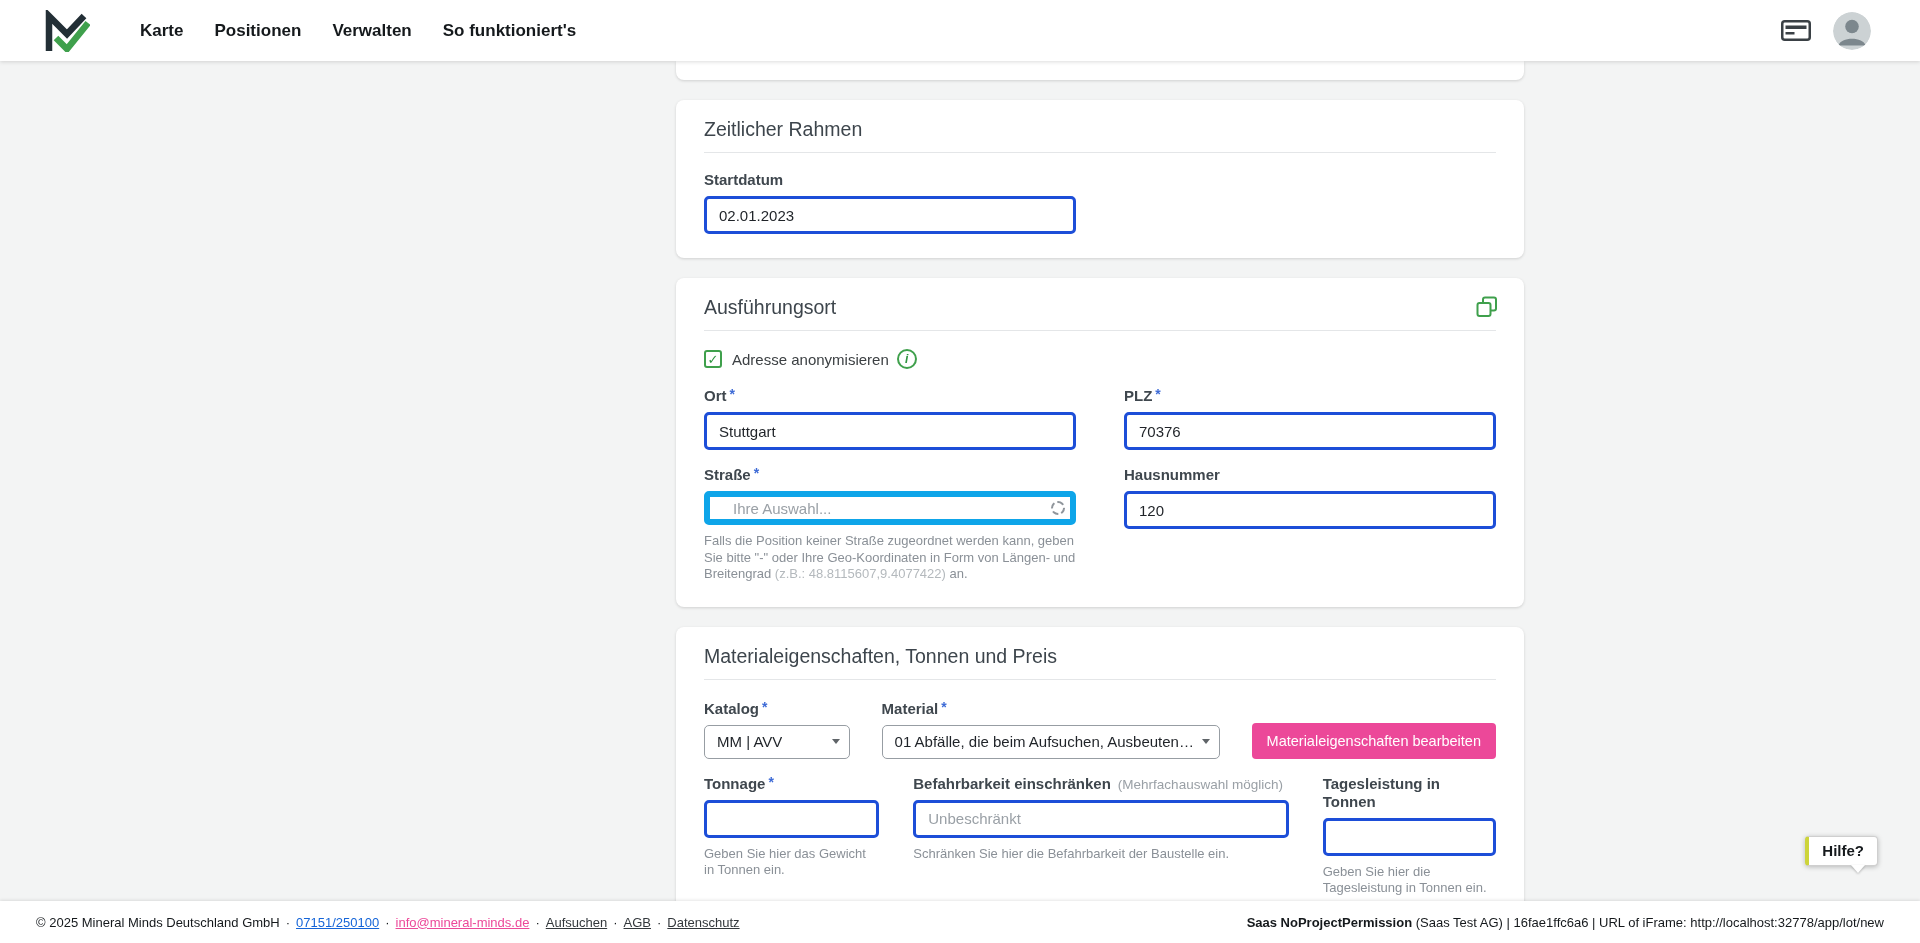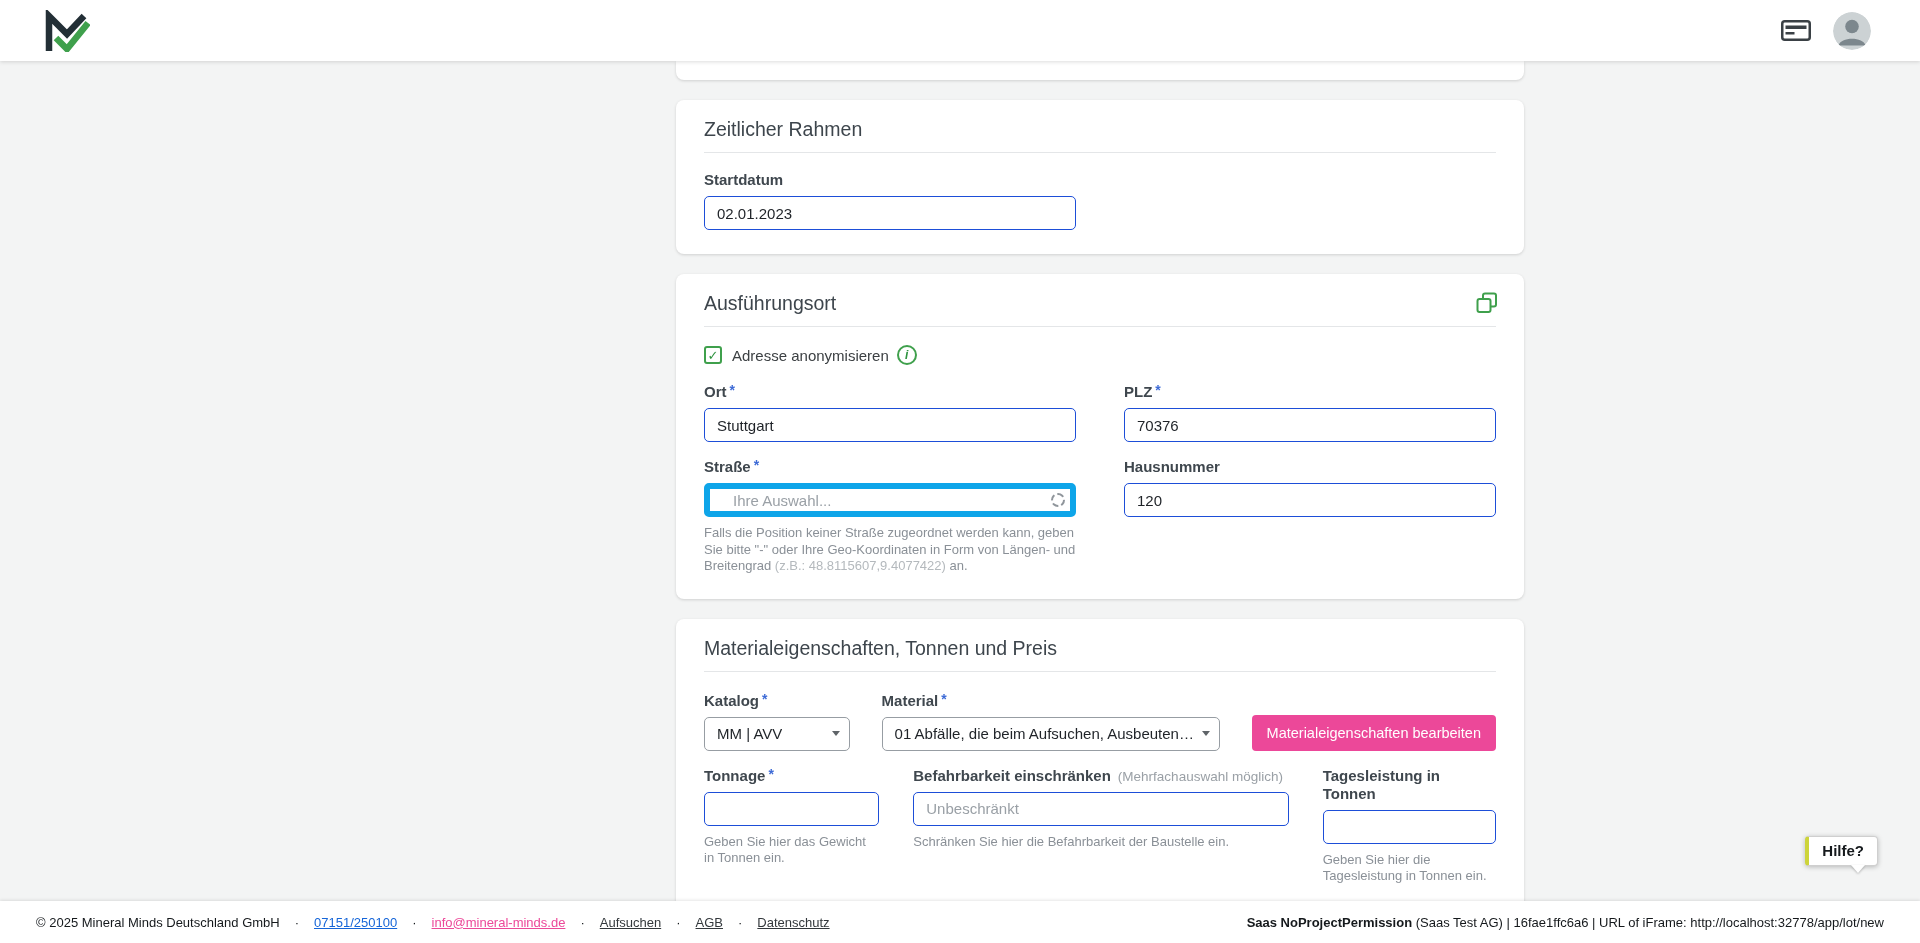--- a/index.html
+++ b/index.html
@@ -35,21 +35,21 @@
 
   .grid2 { display:grid; grid-template-columns:1fr 1fr; column-gap:28px;gap:48px; }
   .mt18 { margin-top:18px; }
   .mt16 { margin-top:16px; }
 
   .field-label { display:flex; gap:3px; font-size:15px; font-weight:700; color:#3f474e; margin-bottom:7px; line-height:18px; align-items:flex-start; }
   .req { color:#3e6bd6; font-size:14px; font-weight:700; transform:translateY(-2px); }
   .label-hint { font-weight:400; color:#9aa0a6; font-size:13.5px; margin-left:4px; transform:translateY(1px); }
 
   .input {
-    height:34px; width:100%; border:1px solid #1d4ed8; border-radius:5px;
+    height:34px; width:100%; border:3px solid #1d4ed8; border-radius:5px;
     background:#fff; padding:16px 12px; font-size:15px; color:#1f2328;
     font-family:inherit; outline:none;
   }
   .input::placeholder { color:#9aa0a6; opacity:1; }
   .input-focused { border:6px solid #0ea5e9; padding:0 30px 0 23px; }
 
   .helper { margin-top:8px; font-size:13px; line-height:16.5px; color:#8a9097; }
   .muted { color:#b4b9bd; }
 
   
@@ -109,38 +109,44 @@
     filter:drop-shadow(0 1px 1px rgba(0,0,0,.25));
   }
 
   
   .footer {
     position:absolute; left:0; right:0; bottom:0; height:42px; background:#fff;
     box-shadow:0 -1px 3px rgba(0,0,0,.10); z-index:40;
     display:flex; align-items:center; justify-content:space-between;
     padding:0 36px; font-size:13px; color:#15191c;
   }
-  .footer-left { display:flex; align-items:center; gap:15px; white-space:nowrap; }
+  .footer-left { display:flex; align-items:center; gap:6px; white-space:nowrap; }
   .sep { color:#15191c; }
   .flink { text-decoration:underline; cursor:pointer; }
   .flink.blue { color:#1565d8; }
   .flink.green { color:#ec4899; }
   .flink.dark { color:#33383c; }
   .footer-right { white-space:nowrap; }
   .bold { font-weight:700; }
 </style>
 </head>
 <body>
 
 <nav class="navbar">
   <div class="logo">
     <svg width="46" height="42" viewBox="0 0 46 42">
       <path d="M5 41 L5 6 L23 24 L40 6" fill="none" stroke="#232f36" stroke-width="6.5"></path>
       <path d="M12 28 L23 39 L44 13" fill="none" stroke="#3fa04c" stroke-width="6.5"></path>
     </svg>
+  </div>
+  <div class="nav-links">
+    <a class="nav-link">Karte</a>
+    <a class="nav-link">Positionen</a>
+    <a class="nav-link">Verwalten</a>
+    <a class="nav-link">So funktioniert's</a>
   </div>
   <div class="nav-right">
     <span class="icon-btn">
       <svg width="30" height="21" viewBox="0 0 30 21">
         <rect x="1.25" y="1.25" width="27.5" height="18.5" rx="2.5" fill="none" stroke="#3a4045" stroke-width="2.5"></rect>
         <rect x="4.5" y="5.5" width="21" height="3.5" fill="#3a4045"></rect>
         <rect x="4.5" y="12" width="9" height="2.5" fill="#3a4045"></rect>
       </svg>
     </span>
     <div class="avatar">

